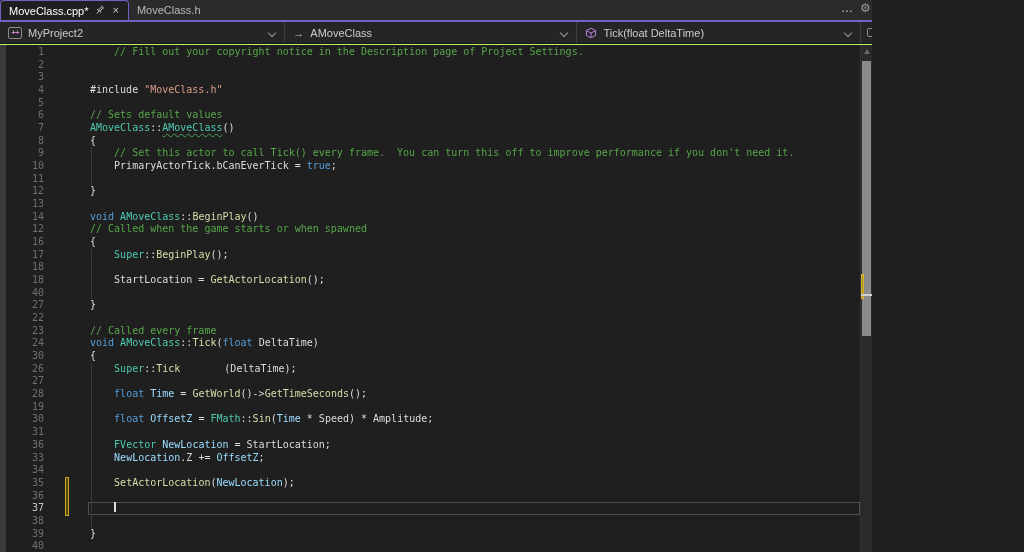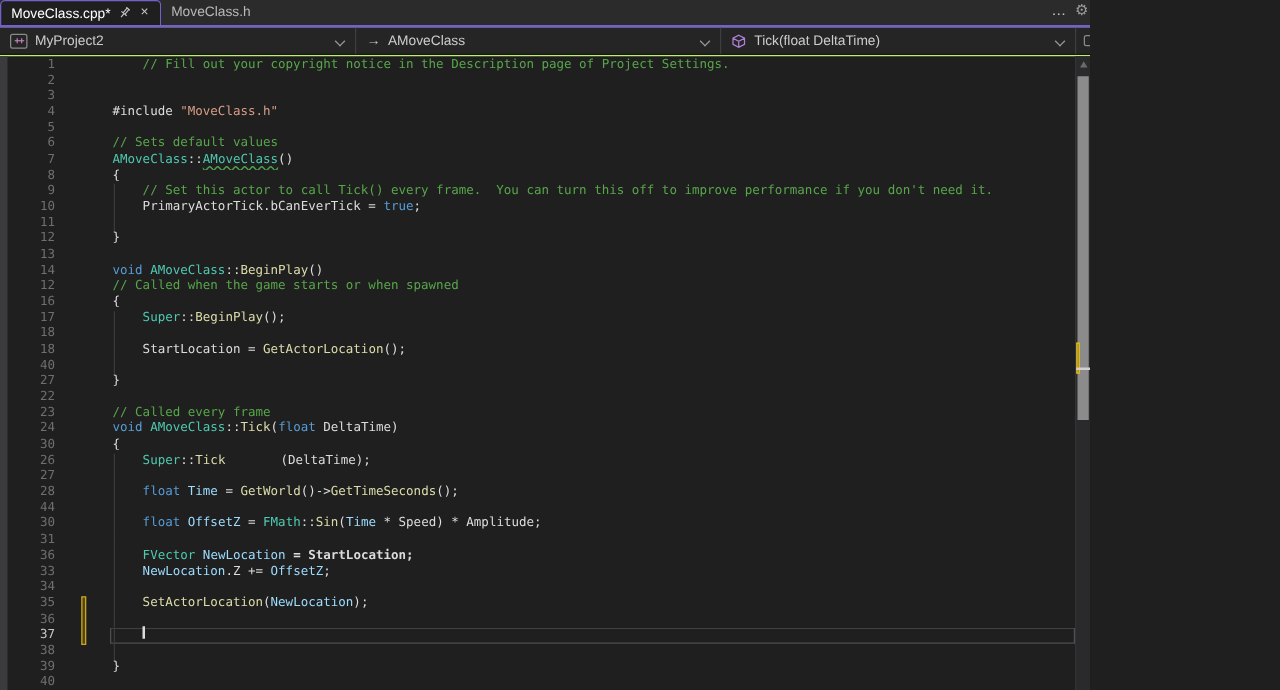--- a/index.html
+++ b/index.html
@@ -156,21 +156,21 @@
         <div class="ln">18</div>
         <div class="ln">40</div>
         <div class="ln">27</div>
         <div class="ln">22</div>
         <div class="ln">23</div>
         <div class="ln">24</div>
         <div class="ln">30</div>
         <div class="ln">26</div>
         <div class="ln">27</div>
         <div class="ln">28</div>
-        <div class="ln">44</div>
+        <div class="ln">19</div>
         <div class="ln">30</div>
         <div class="ln">31</div>
         <div class="ln">36</div>
         <div class="ln">33</div>
         <div class="ln">34</div>
         <div class="ln">35</div>
         <div class="ln">36</div>
         <div class="ln cur">37</div>
         <div class="ln">38</div>
         <div class="ln">39</div>
@@ -201,21 +201,21 @@
         <div class="code-line"></div>
         <div class="code-line"><span style="color: rgb(87, 166, 74);">// Called every frame</span></div>
         <div class="code-line"><span style="color: rgb(86, 156, 214);">void </span><span style="color: rgb(78, 201, 176);">AMoveClass</span><span style="color: rgb(220, 220, 220);">::</span><span style="color: rgb(220, 220, 170);">Tick</span><span style="color: rgb(220, 220, 220);">(</span><span style="color: rgb(86, 156, 214);">float</span><span style="color: rgb(220, 220, 220);"> DeltaTime)</span></div>
         <div class="code-line"><span style="color: rgb(220, 220, 220);">{</span></div>
         <div class="code-line"><span class="indent-guide"></span><span style="color: rgb(220, 220, 220);">    </span><span style="color: rgb(78, 201, 176);">Super</span><span style="color: rgb(220, 220, 220);">::</span><span style="color: rgb(220, 220, 170);">Tick</span><span style="color: rgb(220, 220, 220); margin-left: 44px;">(DeltaTime);</span></div>
         <div class="code-line"><span class="indent-guide"></span></div>
         <div class="code-line"><span class="indent-guide"></span><span style="color: rgb(220, 220, 220);">    </span><span style="color: rgb(86, 156, 214);">float</span><span style="color: rgb(220, 220, 220);"> </span><span style="color: rgb(156, 220, 254);">Time</span><span style="color: rgb(220, 220, 220);"> = </span><span style="color: rgb(220, 220, 170);">GetWorld</span><span style="color: rgb(220, 220, 220);">()-&gt;</span><span style="color: rgb(220, 220, 170);">GetTimeSeconds</span><span style="color: rgb(220, 220, 220);">();</span></div>
         <div class="code-line"><span class="indent-guide"></span></div>
         <div class="code-line"><span class="indent-guide"></span><span style="color: rgb(220, 220, 220);">    </span><span style="color: rgb(86, 156, 214);">float</span><span style="color: rgb(220, 220, 220);"> </span><span style="color: rgb(156, 220, 254);">OffsetZ</span><span style="color: rgb(220, 220, 220);"> = </span><span style="color: rgb(78, 201, 176);">FMath</span><span style="color: rgb(220, 220, 220);">::</span><span style="color: rgb(220, 220, 170);">Sin</span><span style="color: rgb(220, 220, 220);">(</span><span style="color: rgb(156, 220, 254);">Time</span><span style="color: rgb(220, 220, 220);"> * Speed) * Amplitude;</span></div>
         <div class="code-line"><span class="indent-guide"></span></div>
-        <div class="code-line"><span class="indent-guide"></span><span style="color: rgb(220, 220, 220);">    </span><span style="color: rgb(78, 201, 176);">FVector</span><span style="color: rgb(220, 220, 220);"> </span><span style="color: rgb(156, 220, 254);">NewLocation</span><span style="color: rgb(220, 220, 220); font-weight: bold;"> = StartLocation;</span></div>
+        <div class="code-line"><span class="indent-guide"></span><span style="color: rgb(220, 220, 220);">    </span><span style="color: rgb(78, 201, 176);">FVector</span><span style="color: rgb(220, 220, 220);"> </span><span style="color: rgb(156, 220, 254);">NewLocation</span><span style="color: rgb(220, 220, 220);"> = StartLocation;</span></div>
         <div class="code-line"><span class="indent-guide"></span><span style="color: rgb(220, 220, 220);">    </span><span style="color: rgb(156, 220, 254);">NewLocation</span><span style="color: rgb(220, 220, 220);">.Z += </span><span style="color: rgb(156, 220, 254);">OffsetZ</span><span style="color: rgb(220, 220, 220);">;</span></div>
         <div class="code-line"><span class="indent-guide"></span></div>
         <div class="code-line"><span class="indent-guide"></span><span style="color: rgb(220, 220, 220);">    </span><span style="color: rgb(220, 220, 170);">SetActorLocation</span><span style="color: rgb(220, 220, 220);">(</span><span style="color: rgb(156, 220, 254);">NewLocation</span><span style="color: rgb(220, 220, 220);">);</span></div>
         <div class="code-line"><span class="indent-guide"></span></div>
         <div class="code-line current"><span class="indent-guide"></span><span style="color: rgb(220, 220, 220);">    </span><span class="caret"></span></div>
         <div class="code-line"><span class="indent-guide"></span></div>
         <div class="code-line"><span style="color: rgb(220, 220, 220);">}</span></div>
         <div class="code-line"></div>
       </div>
     <div class="change-bar"></div>

